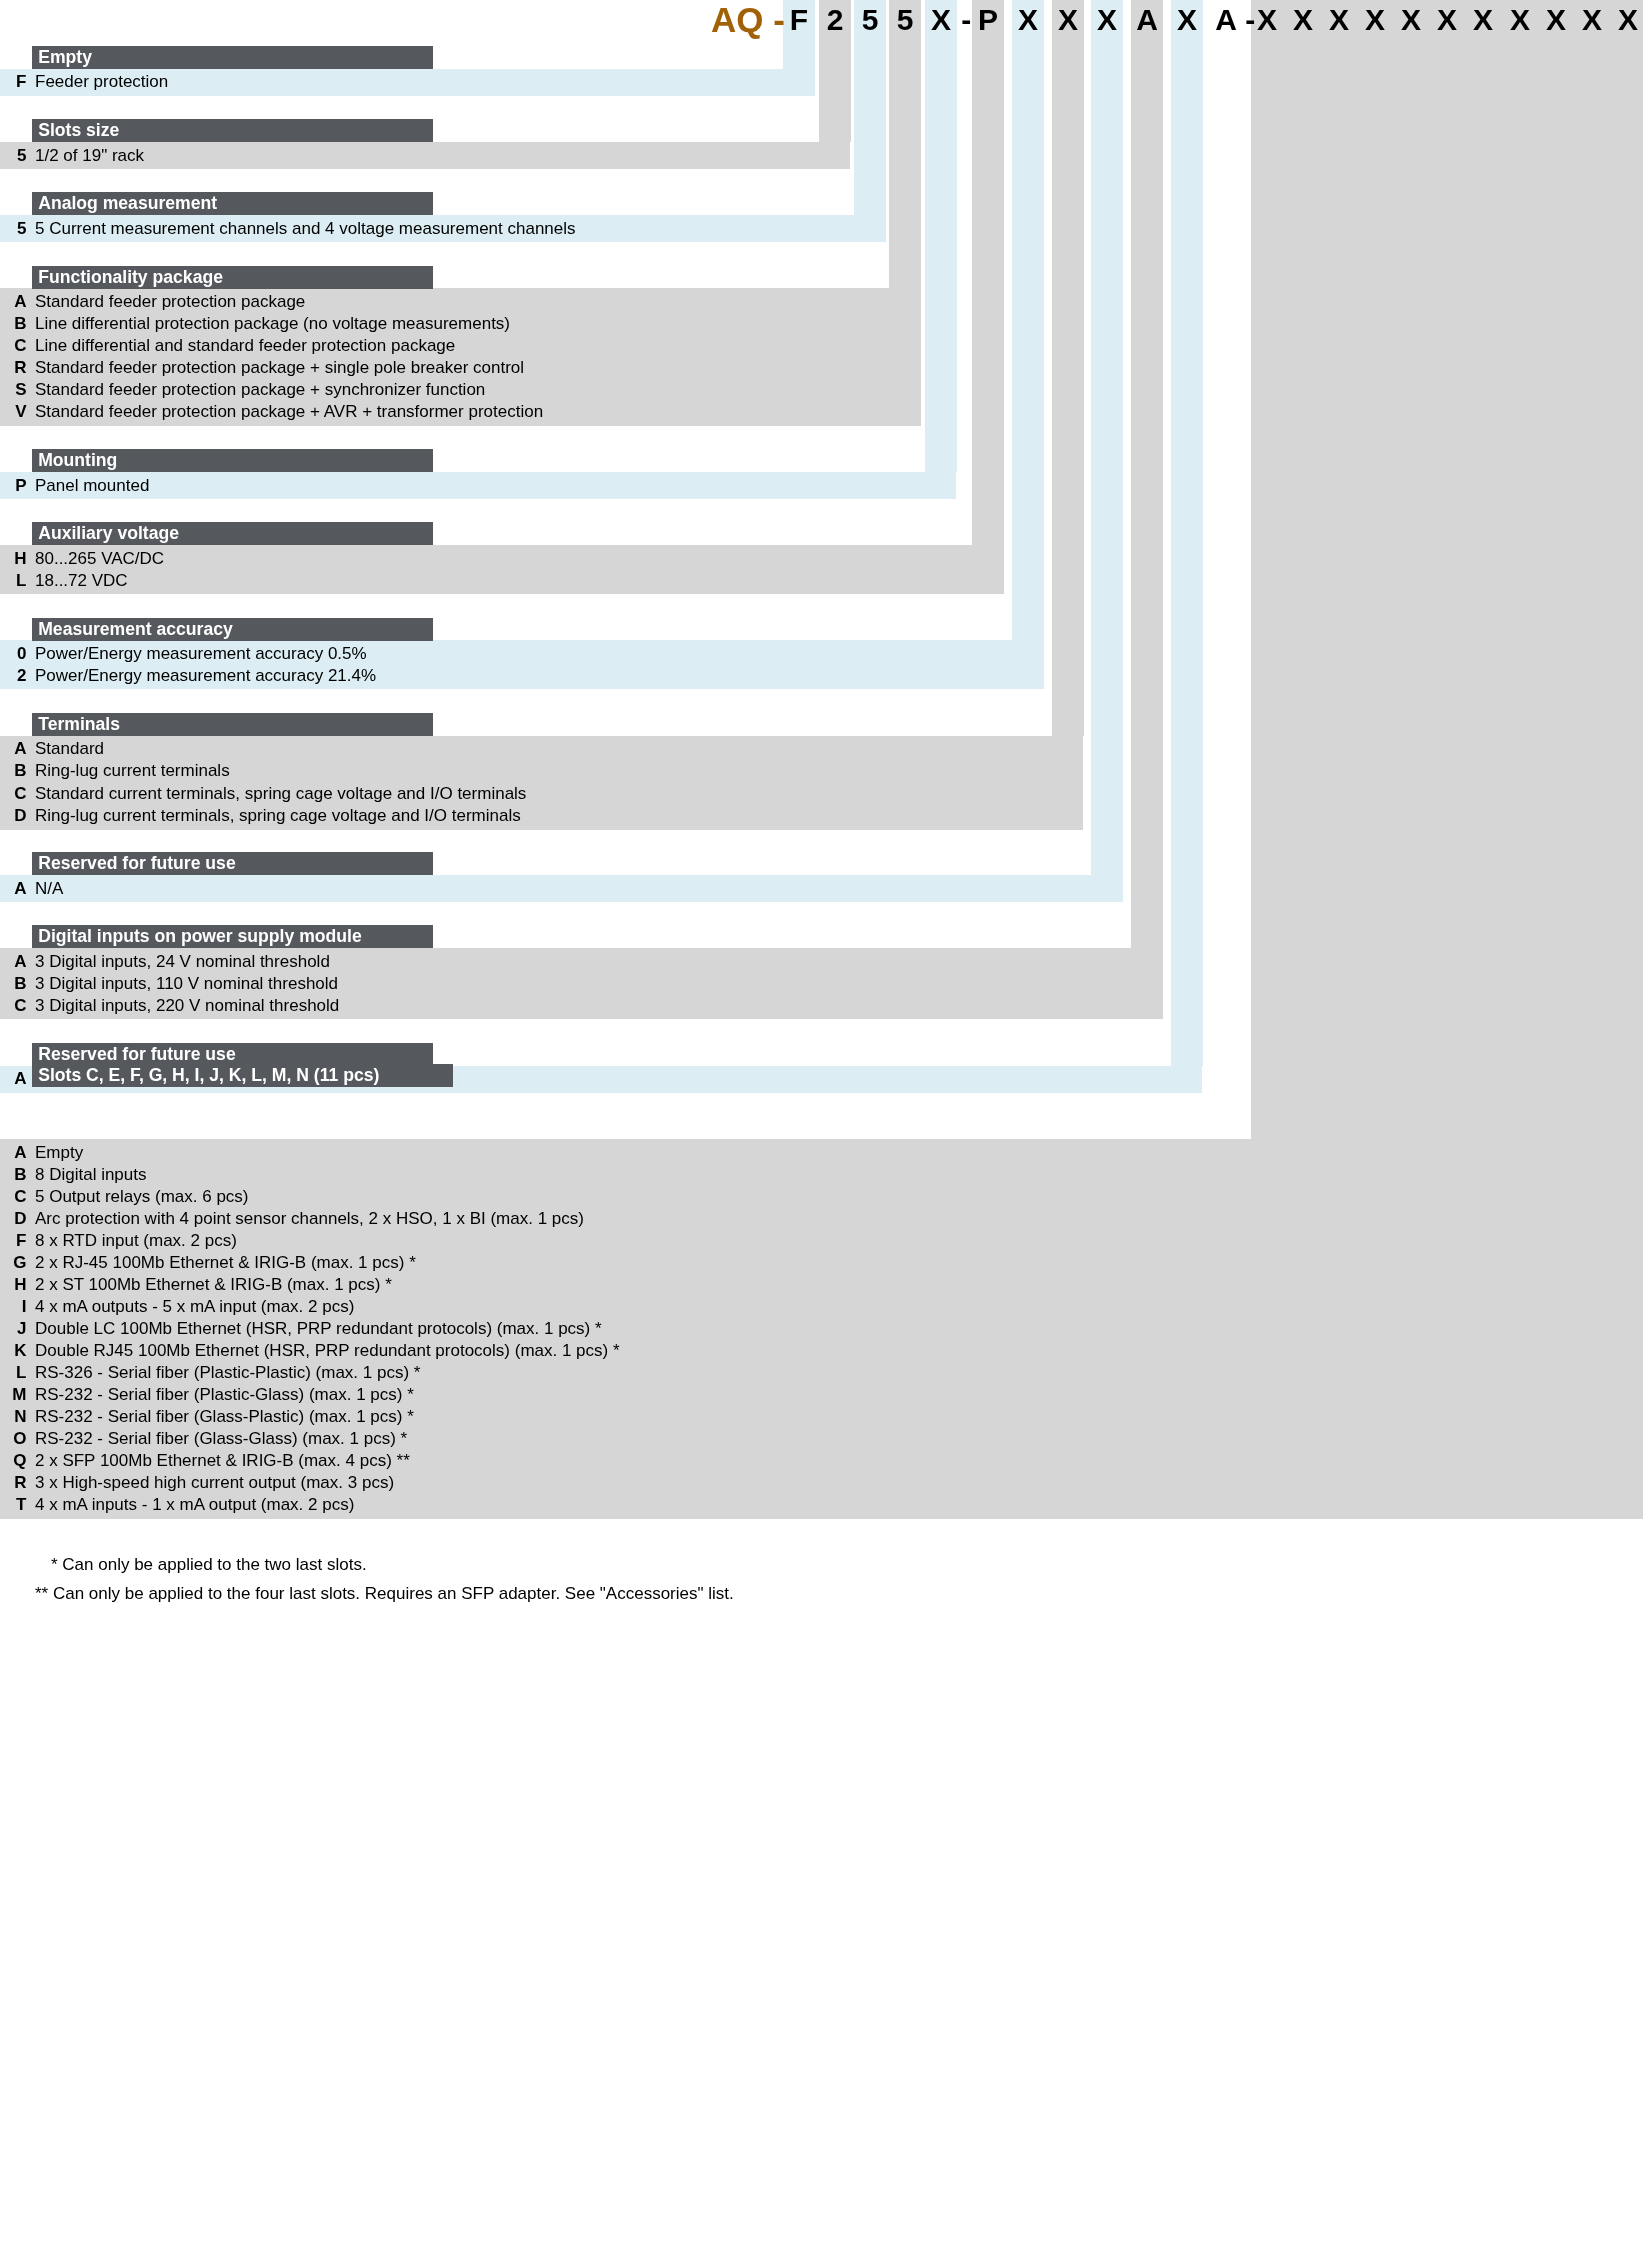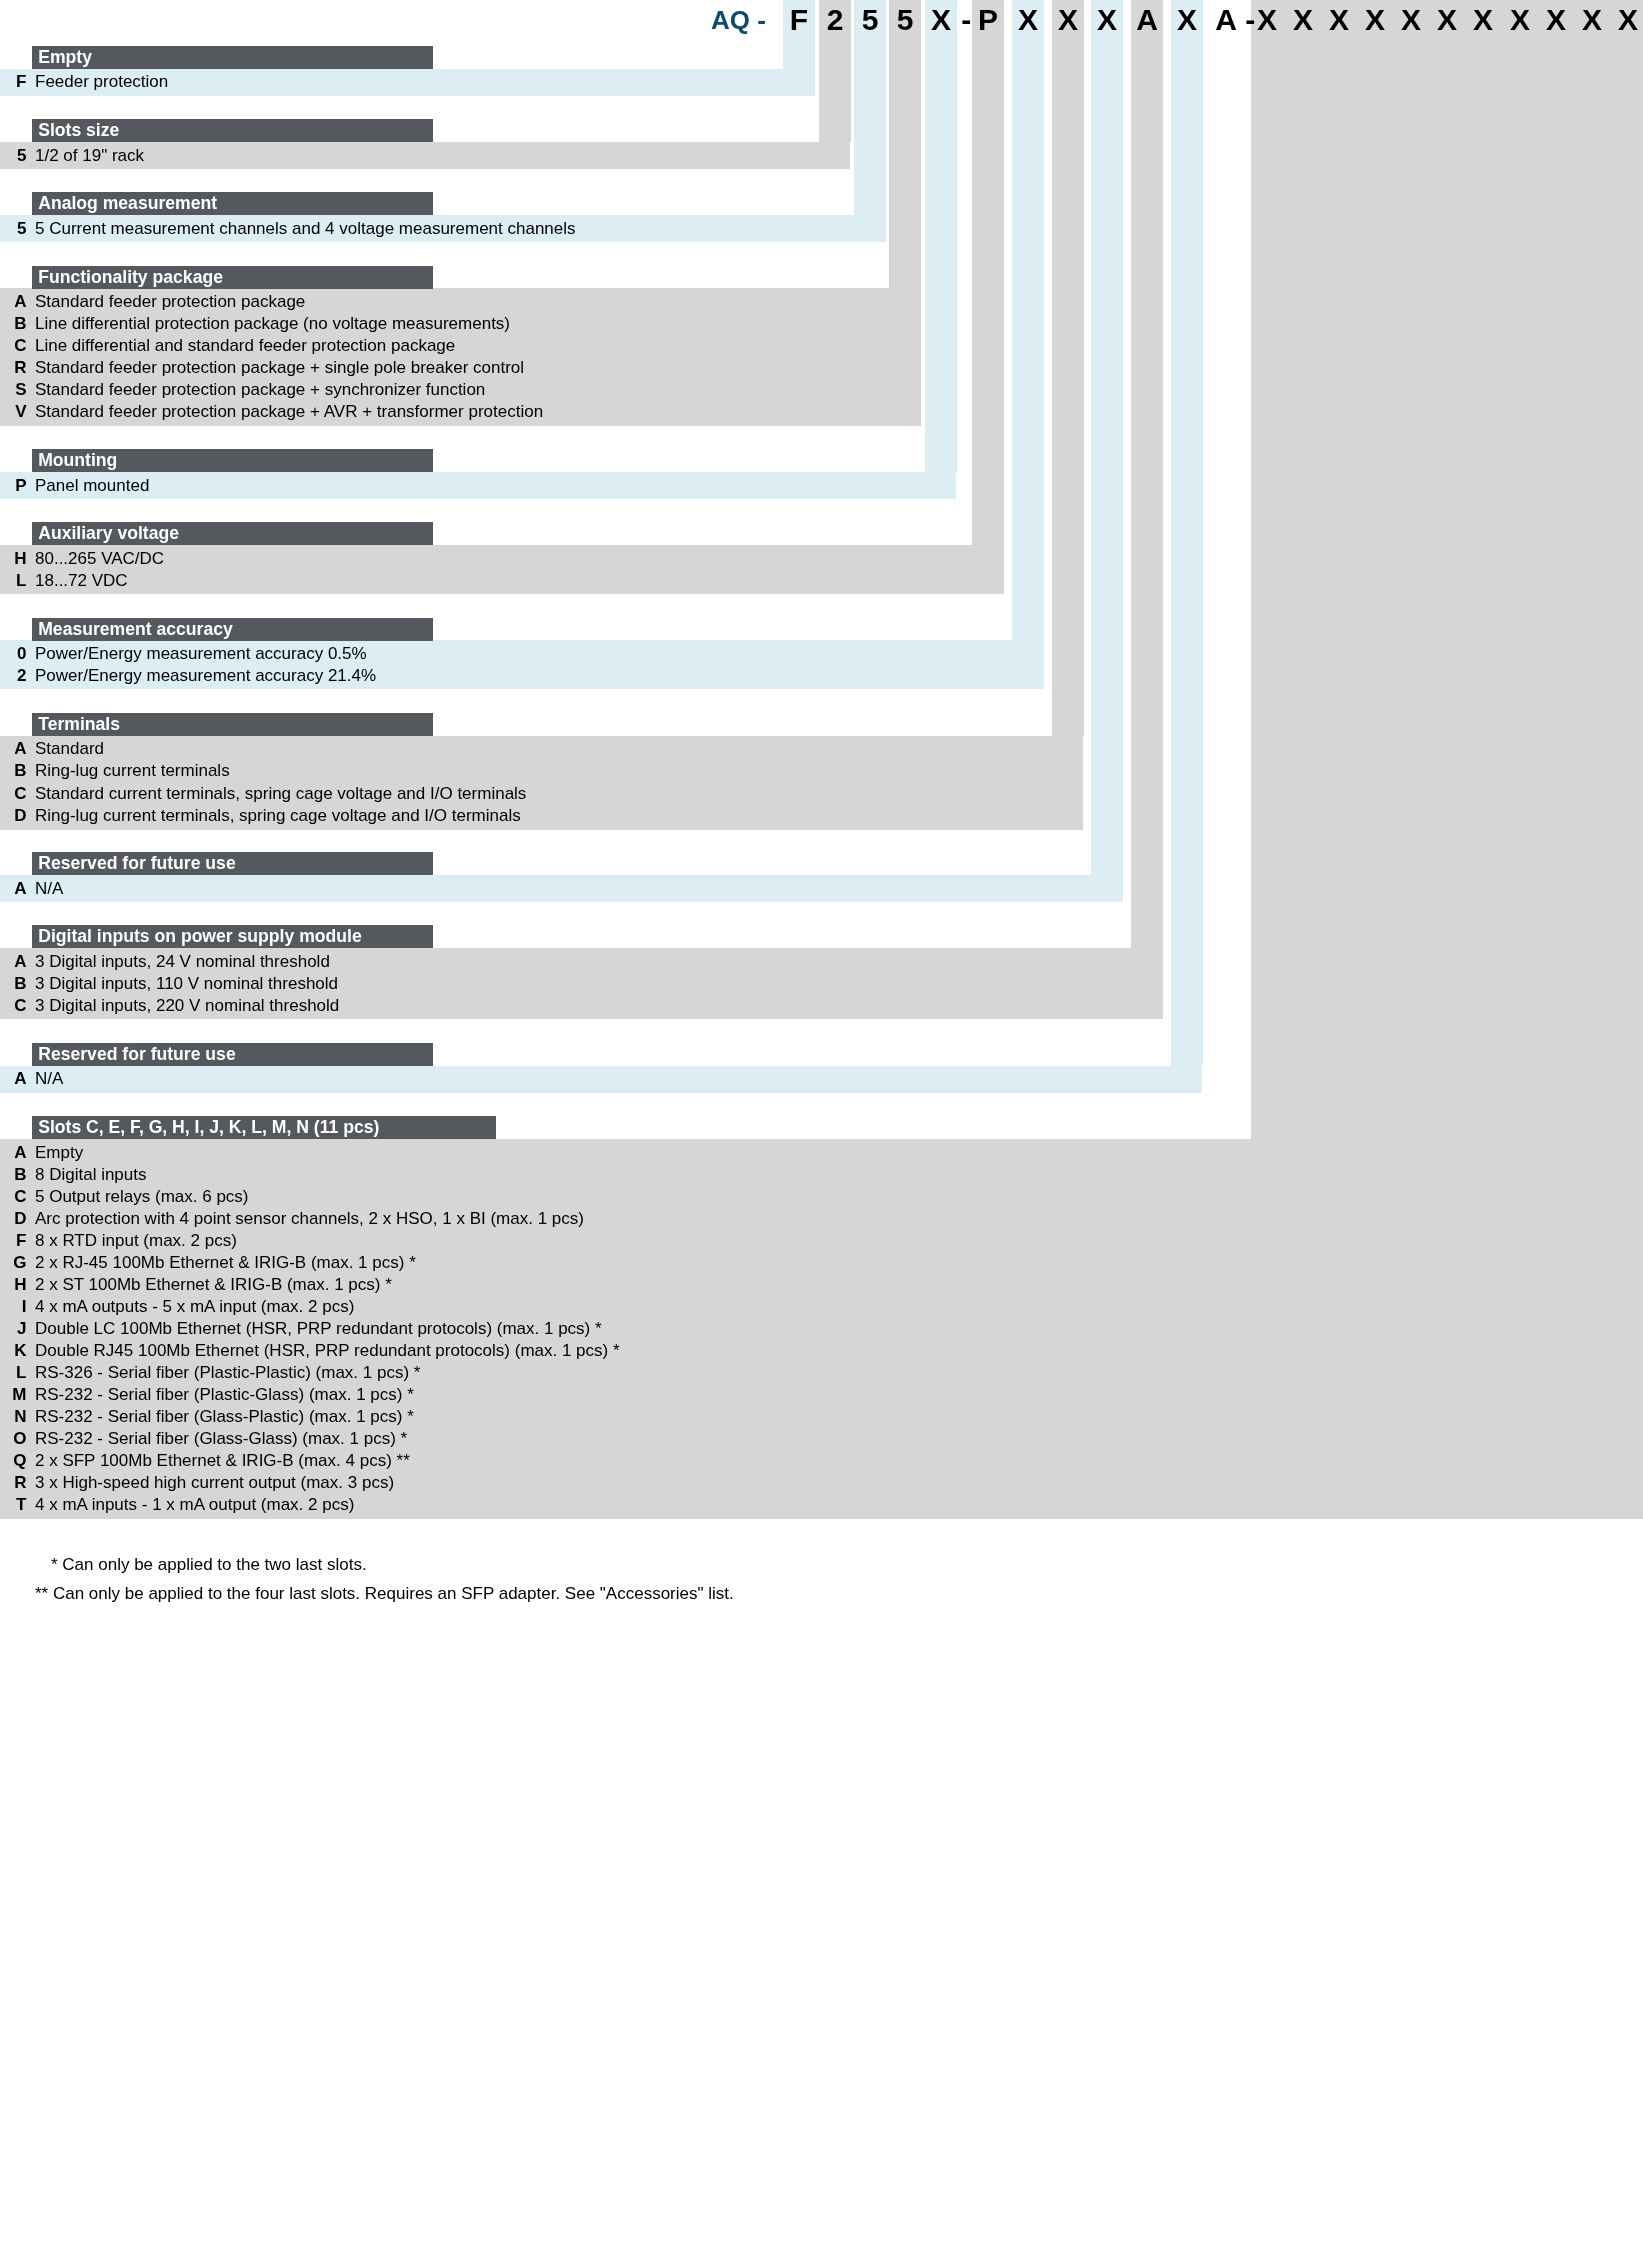--- a/index.html
+++ b/index.html
@@ -41,21 +41,21 @@
     letter-spacing:0px;
     color:#000;
   }
   .code-sep{
     position:absolute;
     top:0;height:40px;line-height:40px;
     text-align:center;font-size:30px;font-weight:700;color:#000;
   }
   #code-prefix{
     position:absolute; top:0; height:40px; line-height:40px;
-    font-size:26px; font-weight:700; color:#0c4a6e;
+    font-size:35px; font-weight:700; color:#a16207;
     left:711px;
   }
 
   
   .band{
     position:absolute;
     left:0;
     height:auto;
     z-index:1;
   }
@@ -269,21 +269,21 @@
       </div>
       <div class="opt" style="top: 995px;">
         <span class="k">C</span>
         <span class="v">3 Digital inputs, 220 V nominal threshold</span>
       </div>
       <div class="sec-head" style="top: 1043px;">Reserved for future use</div>
       <div class="opt" style="top: 1068px;">
         <span class="k">A</span>
         <span class="v">N/A</span>
       </div>
-      <div class="sec-head" style="top: 1116px; width: 464px;">Slots C, E, F, G, H, I, J, K, L, M, N (11 pcs)</div>
+      <div class="sec-head" style="top: 1064px; width: 421px;">Slots C, E, F, G, H, I, J, K, L, M, N (11 pcs)</div>
       <div class="opt" style="top: 1142px;">
         <span class="k">A</span>
         <span class="v">Empty</span>
       </div>
       <div class="opt" style="top: 1164px;">
         <span class="k">B</span>
         <span class="v">8 Digital inputs</span>
       </div>
       <div class="opt" style="top: 1186px;">
         <span class="k">C</span>

